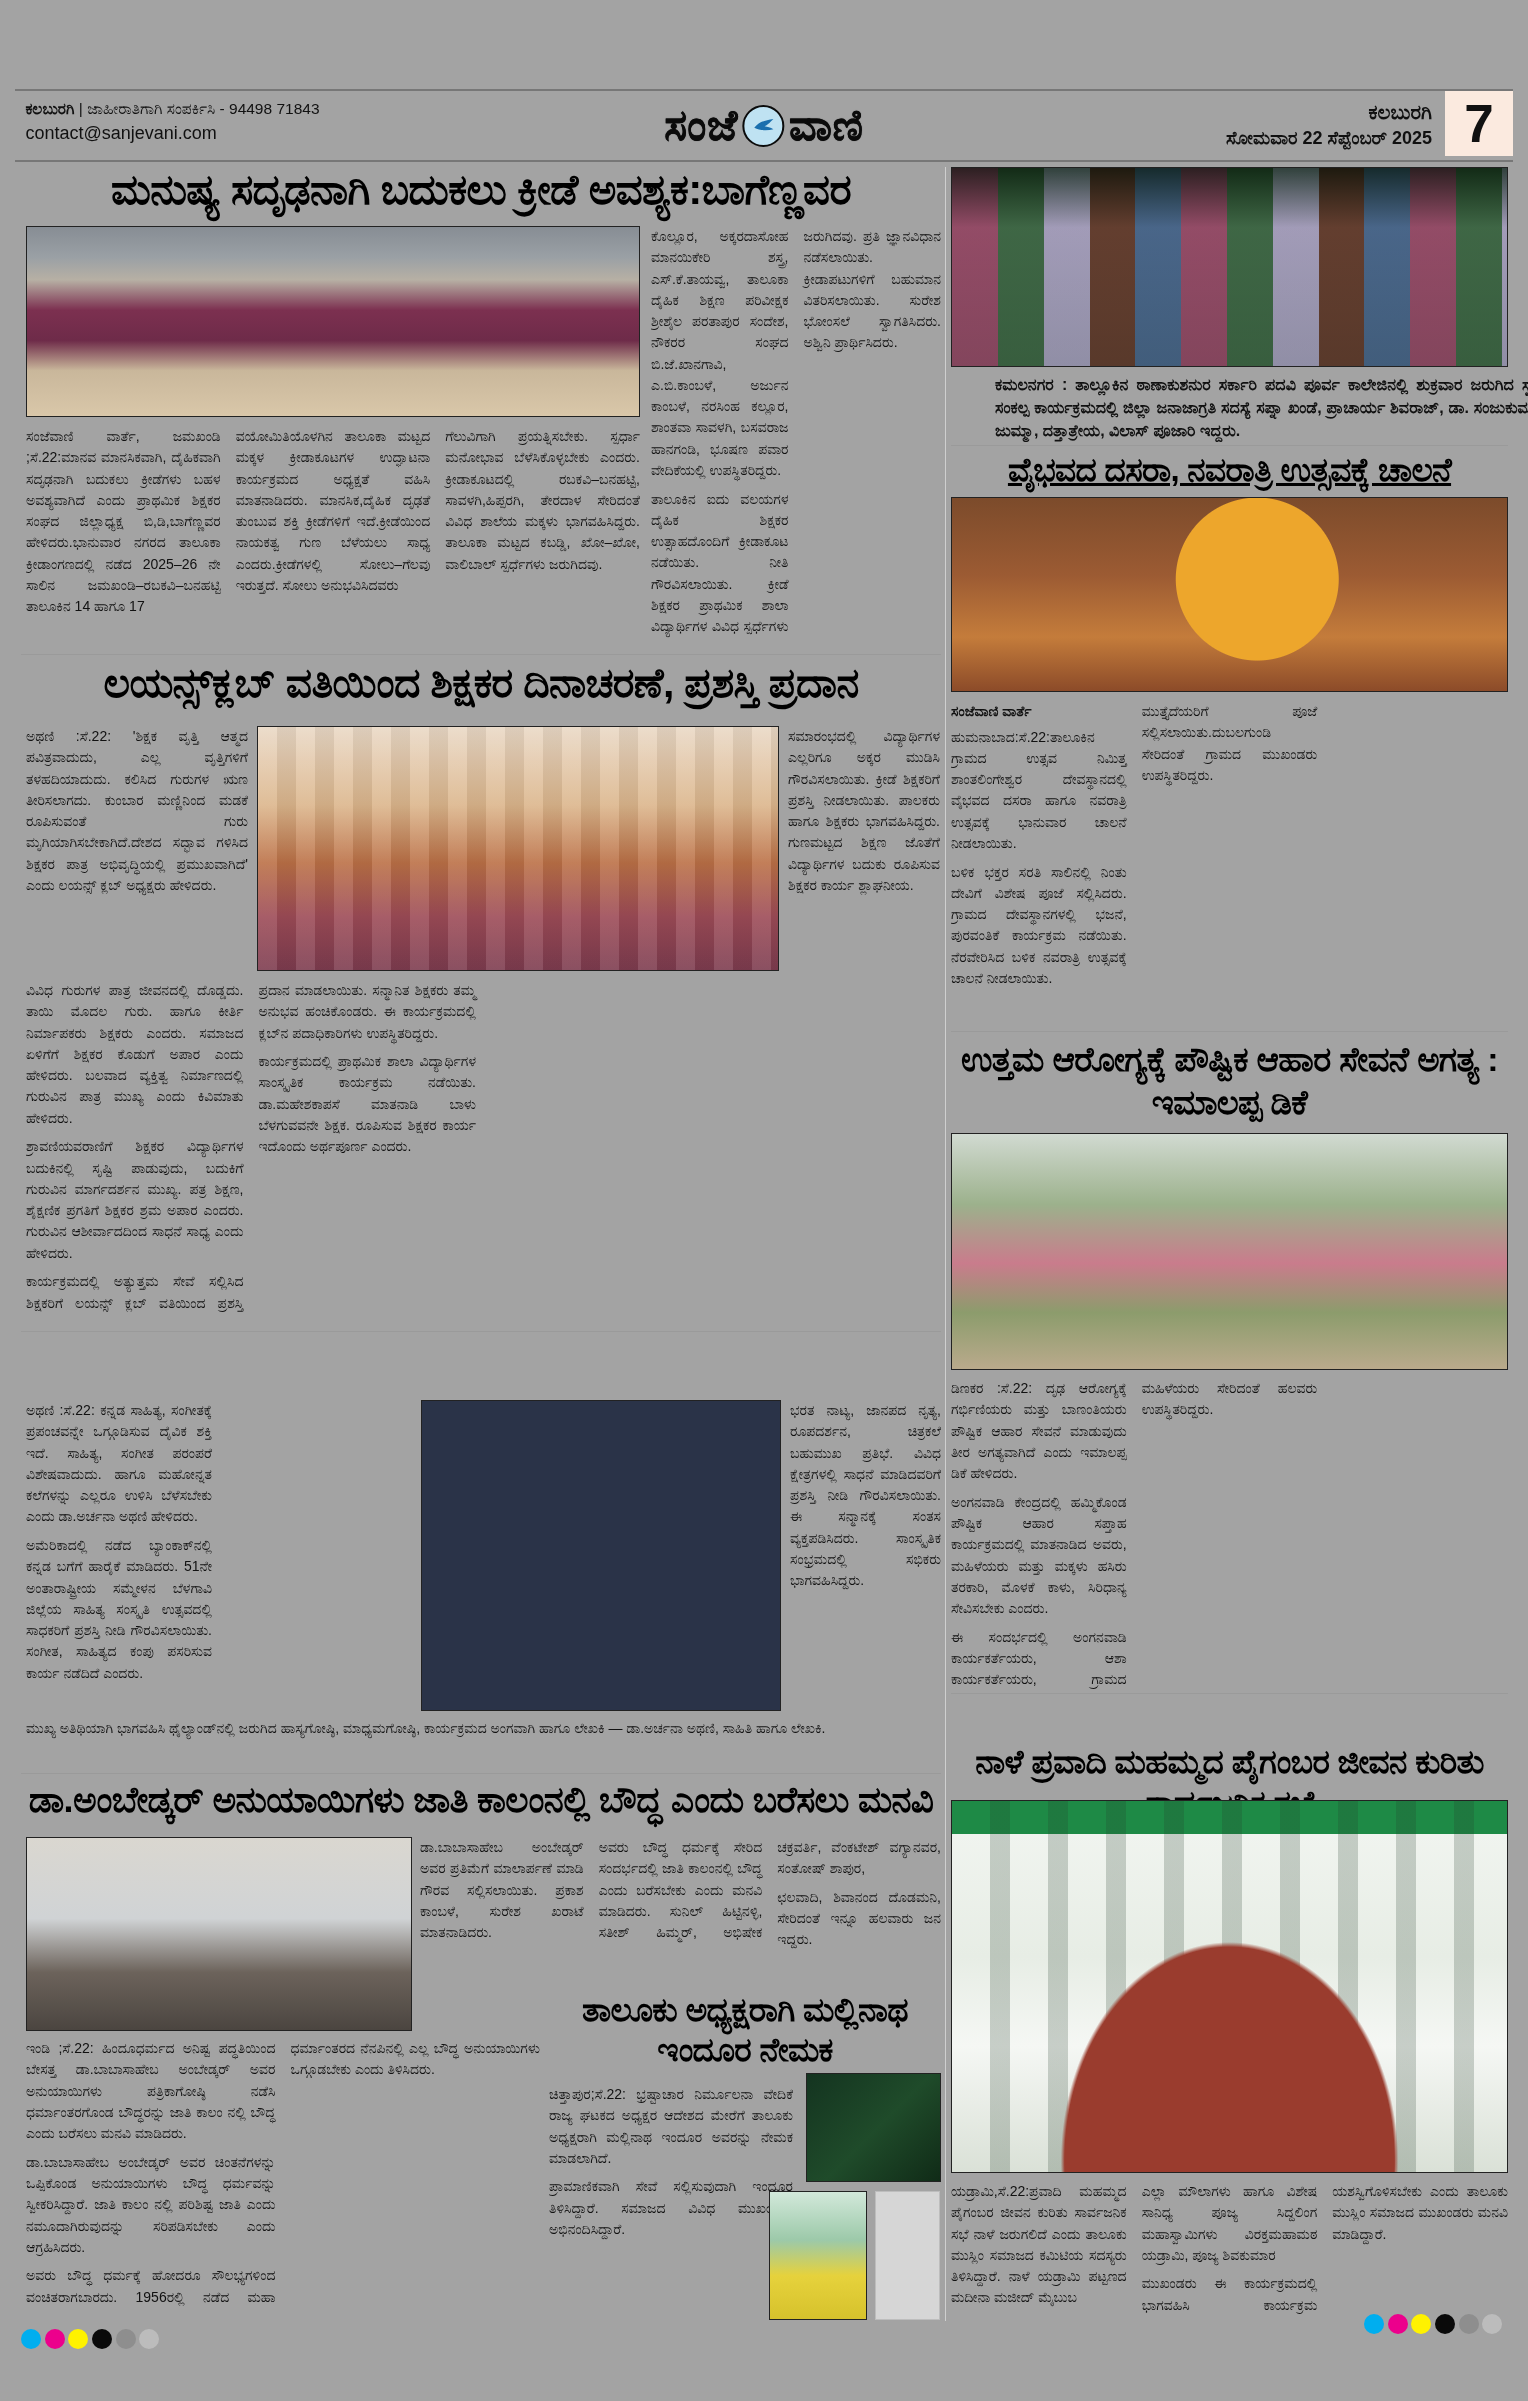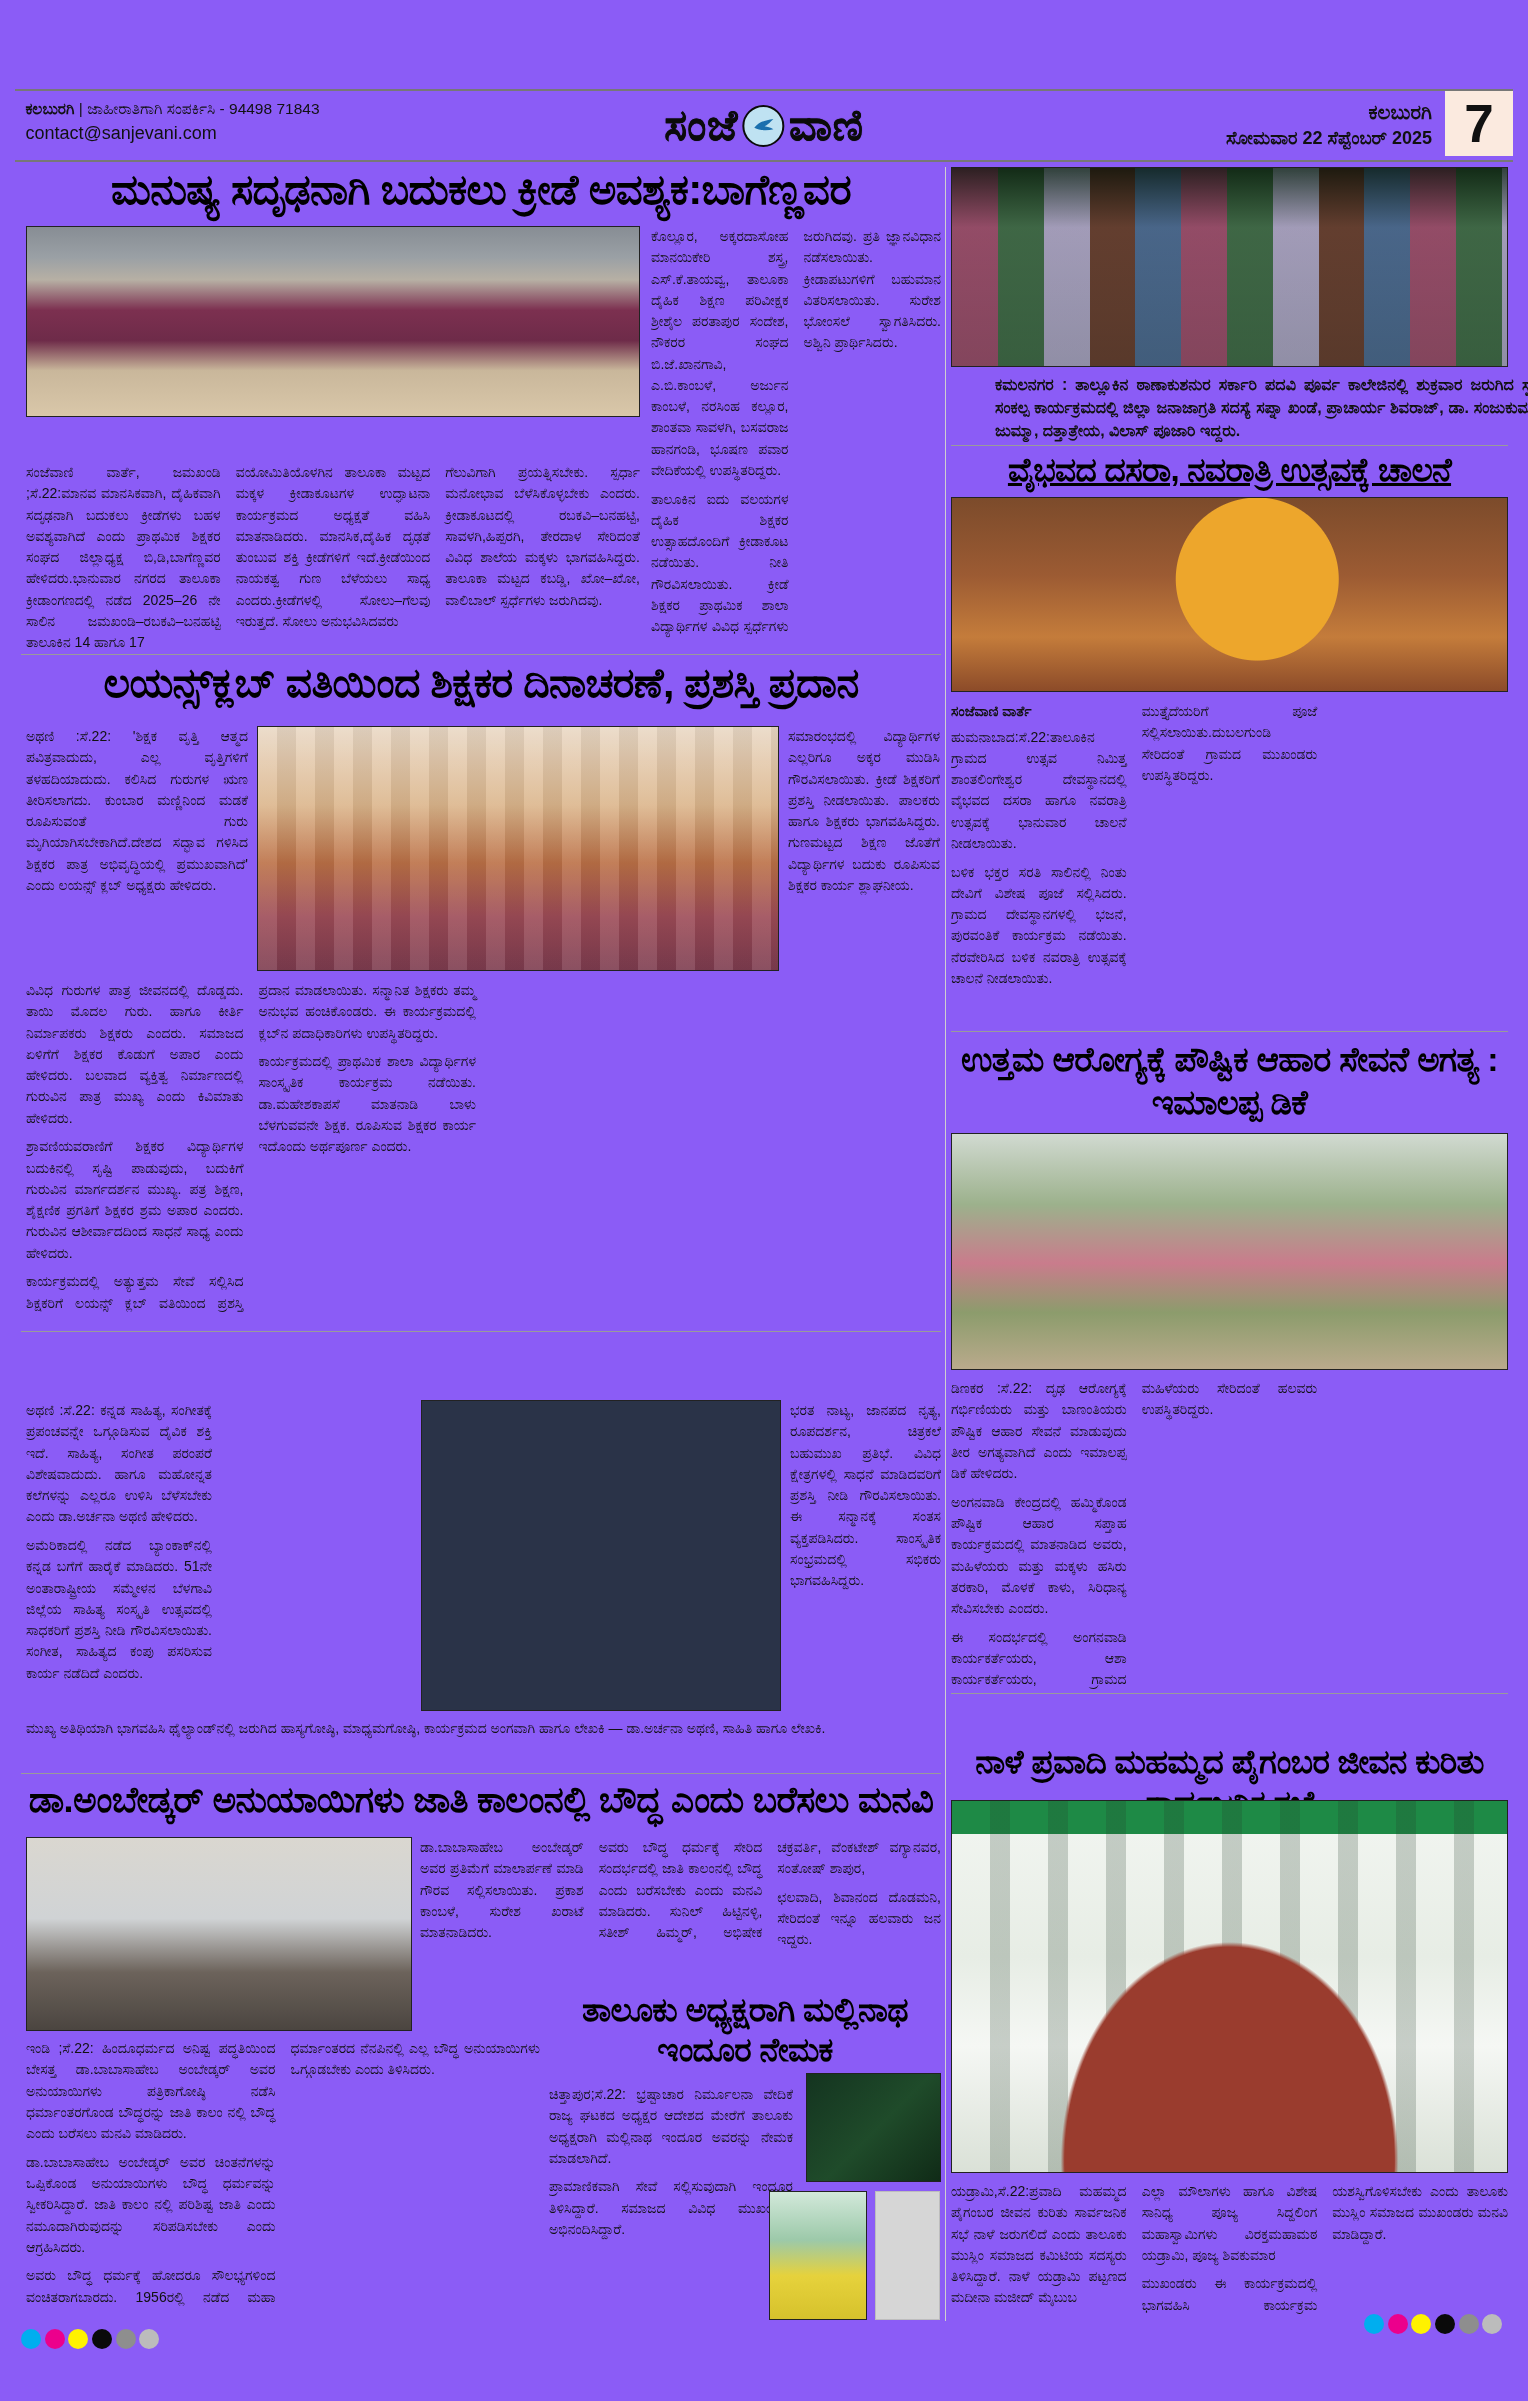--- a/index.html
+++ b/index.html
@@ -1,16 +1,16 @@
 <!DOCTYPE html>
 <html lang="kn" style="font-size:12px"><head>
 <meta charset="utf-8">
 <style>
   html,body{margin:0;padding:0;background:#e9e9e9;}
-  .page{position:relative;width:1528px;height:2401px;background:#8b5cf6;margin:0 auto;
+  .page{position:relative;width:1528px;height:2401px;background:#a3a3a3;margin:0 auto;
         font-family:"Liberation Sans","DejaVu Sans",sans-serif;color:#111;overflow:hidden;}
   
   .header{position:absolute;left:15px;right:15px;top:89px;height:69px;
           border-top:2.2px solid #777;border-bottom:2.2px solid #777;}
   .hdr-left{position:absolute;left:10.4px;top:6px;line-height:1.5;}
   .hdr-contact{font-size:15.5px;}
   .hdr-contact b{font-weight:bold;}
   .hdr-email{font-size:18px;}
   .hdr-logo{position:absolute;left:50%;top:50%;transform:translate(-50%,-50%);
             display:flex;align-items:center;gap:4.4px;font-size:43px;font-weight:900;
@@ -92,21 +92,21 @@
     </div>
     <div class="page-no">7</div>
   </div>
 
   <div class="headline" style="top:166px;left:21px;width:920px;font-size:42px;">ಮನುಷ್ಯ ಸದೃಢನಾಗಿ ಬದುಕಲು ಕ್ರೀಡೆ ಅವಶ್ಯಕ:ಬಾಗೆಣ್ಣವರ</div>
   <div class="photo ph-a1" style="top:226px;left:26px;width:614px;height:191px;"></div>
   <div class="body-block" style="top:226px;left:651px;width:290px;height:414px;column-count:2;">
     <p>ಕೊಲ್ಲೂರ, ಅಕ್ಕರದಾಸೋಹ ಮಾನಯಿಕೇರಿ ಶಸ್ತ್ರ, ಎಸ್.ಕೆ.ತಾಯವ್ವ, ತಾಲೂಕಾ ದೈಹಿಕ ಶಿಕ್ಷಣ ಪರಿವೀಕ್ಷಕ ಶ್ರೀಶೈಲ ಪರತಾಪುರ ಸಂದೇಶ, ನೌಕರರ ಸಂಘದ ಬಿ.ಜೆ.ಖಾನಗಾವಿ, ಎ.ಬಿ.ಕಾಂಬಳೆ, ಅರ್ಜುನ ಕಾಂಬಳೆ, ನರಸಿಂಹ ಕಲ್ಲೂರ, ಶಾಂತವಾ ಸಾವಳಗಿ, ಬಸವರಾಜ ಹಾನಗಂಡಿ, ಭೂಷಣ ಪವಾರ ವೇದಿಕೆಯಲ್ಲಿ ಉಪಸ್ಥಿತರಿದ್ದರು.</p>
     <p>ತಾಲೂಕಿನ ಐದು ವಲಯಗಳ ದೈಹಿಕ ಶಿಕ್ಷಕರ ಉತ್ಸಾಹದೊಂದಿಗೆ ಕ್ರೀಡಾಕೂಟ ನಡೆಯಿತು. ನೀತಿ ಗೌರವಿಸಲಾಯಿತು. ಕ್ರೀಡೆ ಶಿಕ್ಷಕರ ಪ್ರಾಥಮಿಕ ಶಾಲಾ ವಿದ್ಯಾರ್ಥಿಗಳ ವಿವಿಧ ಸ್ಪರ್ಧೆಗಳು ಜರುಗಿದವು. ಪ್ರತಿ ಜ್ಞಾನವಿಧಾನ ನಡೆಸಲಾಯಿತು. ಕ್ರೀಡಾಪಟುಗಳಿಗೆ ಬಹುಮಾನ ವಿತರಿಸಲಾಯಿತು. ಸುರೇಶ ಭೋಂಸಲೆ ಸ್ವಾಗತಿಸಿದರು. ಅಶ್ವಿನಿ ಪ್ರಾರ್ಥಿಸಿದರು.</p>
   </div>
-  <div class="body-block" style="top:426px;left:26px;width:614px;height:214px;column-count:3;margin-top:36px;">
+  <div class="body-block" style="top:426px;left:26px;width:614px;height:214px;column-count:3;">
     <p class="lead">ಸಂಜೆವಾಣಿ ವಾರ್ತೆ, ಜಮಖಂಡಿ ;ಸೆ.22:ಮಾನವ ಮಾನಸಿಕವಾಗಿ, ದೈಹಿಕವಾಗಿ ಸದೃಢನಾಗಿ ಬದುಕಲು ಕ್ರೀಡೆಗಳು ಬಹಳ ಅವಶ್ಯವಾಗಿದೆ ಎಂದು ಪ್ರಾಥಮಿಕ ಶಿಕ್ಷಕರ ಸಂಘದ ಜಿಲ್ಲಾಧ್ಯಕ್ಷ ಬಿ,ಡಿ,ಬಾಗೆಣ್ಣವರ ಹೇಳಿದರು.ಭಾನುವಾರ ನಗರದ ತಾಲೂಕಾ ಕ್ರೀಡಾಂಗಣದಲ್ಲಿ ನಡೆದ 2025–26 ನೇ ಸಾಲಿನ ಜಮಖಂಡಿ–ರಬಕವಿ–ಬನಹಟ್ಟಿ ತಾಲೂಕಿನ 14 ಹಾಗೂ 17</p>
     <p>ವಯೋಮಿತಿಯೊಳಗಿನ ತಾಲೂಕಾ ಮಟ್ಟದ ಮಕ್ಕಳ ಕ್ರೀಡಾಕೂಟಗಳ ಉದ್ಘಾಟನಾ ಕಾರ್ಯಕ್ರಮದ ಅಧ್ಯಕ್ಷತೆ ವಹಿಸಿ ಮಾತನಾಡಿದರು. ಮಾನಸಿಕ,ದೈಹಿಕ ದೃಢತೆ ತುಂಬುವ ಶಕ್ತಿ ಕ್ರೀಡೆಗಳಿಗೆ ಇದೆ.ಕ್ರೀಡೆಯಿಂದ ನಾಯಕತ್ವ ಗುಣ ಬೆಳೆಯಲು ಸಾಧ್ಯ ಎಂದರು.ಕ್ರೀಡೆಗಳಲ್ಲಿ ಸೋಲು–ಗೆಲವು ಇರುತ್ತದೆ. ಸೋಲು ಅನುಭವಿಸಿದವರು</p>
     <p>ಗೆಲುವಿಗಾಗಿ ಪ್ರಯತ್ನಿಸಬೇಕು. ಸ್ಪರ್ಧಾ ಮನೋಭಾವ ಬೆಳೆಸಿಕೊಳ್ಳಬೇಕು ಎಂದರು. ಕ್ರೀಡಾಕೂಟದಲ್ಲಿ ರಬಕವಿ–ಬನಹಟ್ಟಿ, ಸಾವಳಗಿ,ಹಿಪ್ಪರಗಿ, ತೇರದಾಳ ಸೇರಿದಂತೆ ವಿವಿಧ ಶಾಲೆಯ ಮಕ್ಕಳು ಭಾಗವಹಿಸಿದ್ದರು. ತಾಲೂಕಾ ಮಟ್ಟದ ಕಬಡ್ಡಿ, ಖೋ–ಖೋ, ವಾಲಿಬಾಲ್ ಸ್ಪರ್ಧೆಗಳು ಜರುಗಿದವು.</p>
   </div>
 
   <div class="hline" style="top:654px;left:21px;width:920px;"></div>
   <div class="headline" style="top:661px;left:21px;width:920px;font-size:41px;">ಲಯನ್ಸ್‌ಕ್ಲಬ್ ವತಿಯಿಂದ ಶಿಕ್ಷಕರ ದಿನಾಚರಣೆ, ಪ್ರಶಸ್ತಿ ಪ್ರದಾನ</div>
   <div class="body-block" style="top:726px;left:26px;width:222px;height:245px;">
     <p>ಅಥಣಿ :ಸೆ.22: 'ಶಿಕ್ಷಕ ವೃತ್ತಿ ಆತ್ಮದ ಪವಿತ್ರವಾದುದು, ಎಲ್ಲ ವೃತ್ತಿಗಳಿಗೆ ತಳಹದಿಯಾದುದು. ಕಲಿಸಿದ ಗುರುಗಳ ಋಣ ತೀರಿಸಲಾಗದು. ಕುಂಬಾರ ಮಣ್ಣಿನಿಂದ ಮಡಕೆ ರೂಪಿಸುವಂತೆ ಗುರು ಮೃಗಿಯಾಗಿಸಬೇಕಾಗಿದೆ.ದೇಶದ ಸದ್ಭಾವ ಗಳಿಸಿದ ಶಿಕ್ಷಕರ ಪಾತ್ರ ಅಭಿವೃದ್ಧಿಯಲ್ಲಿ ಪ್ರಮುಖವಾಗಿದೆ' ಎಂದು ಲಯನ್ಸ್ ಕ್ಲಬ್ ಅಧ್ಯಕ್ಷರು ಹೇಳಿದರು.</p>
   </div>

